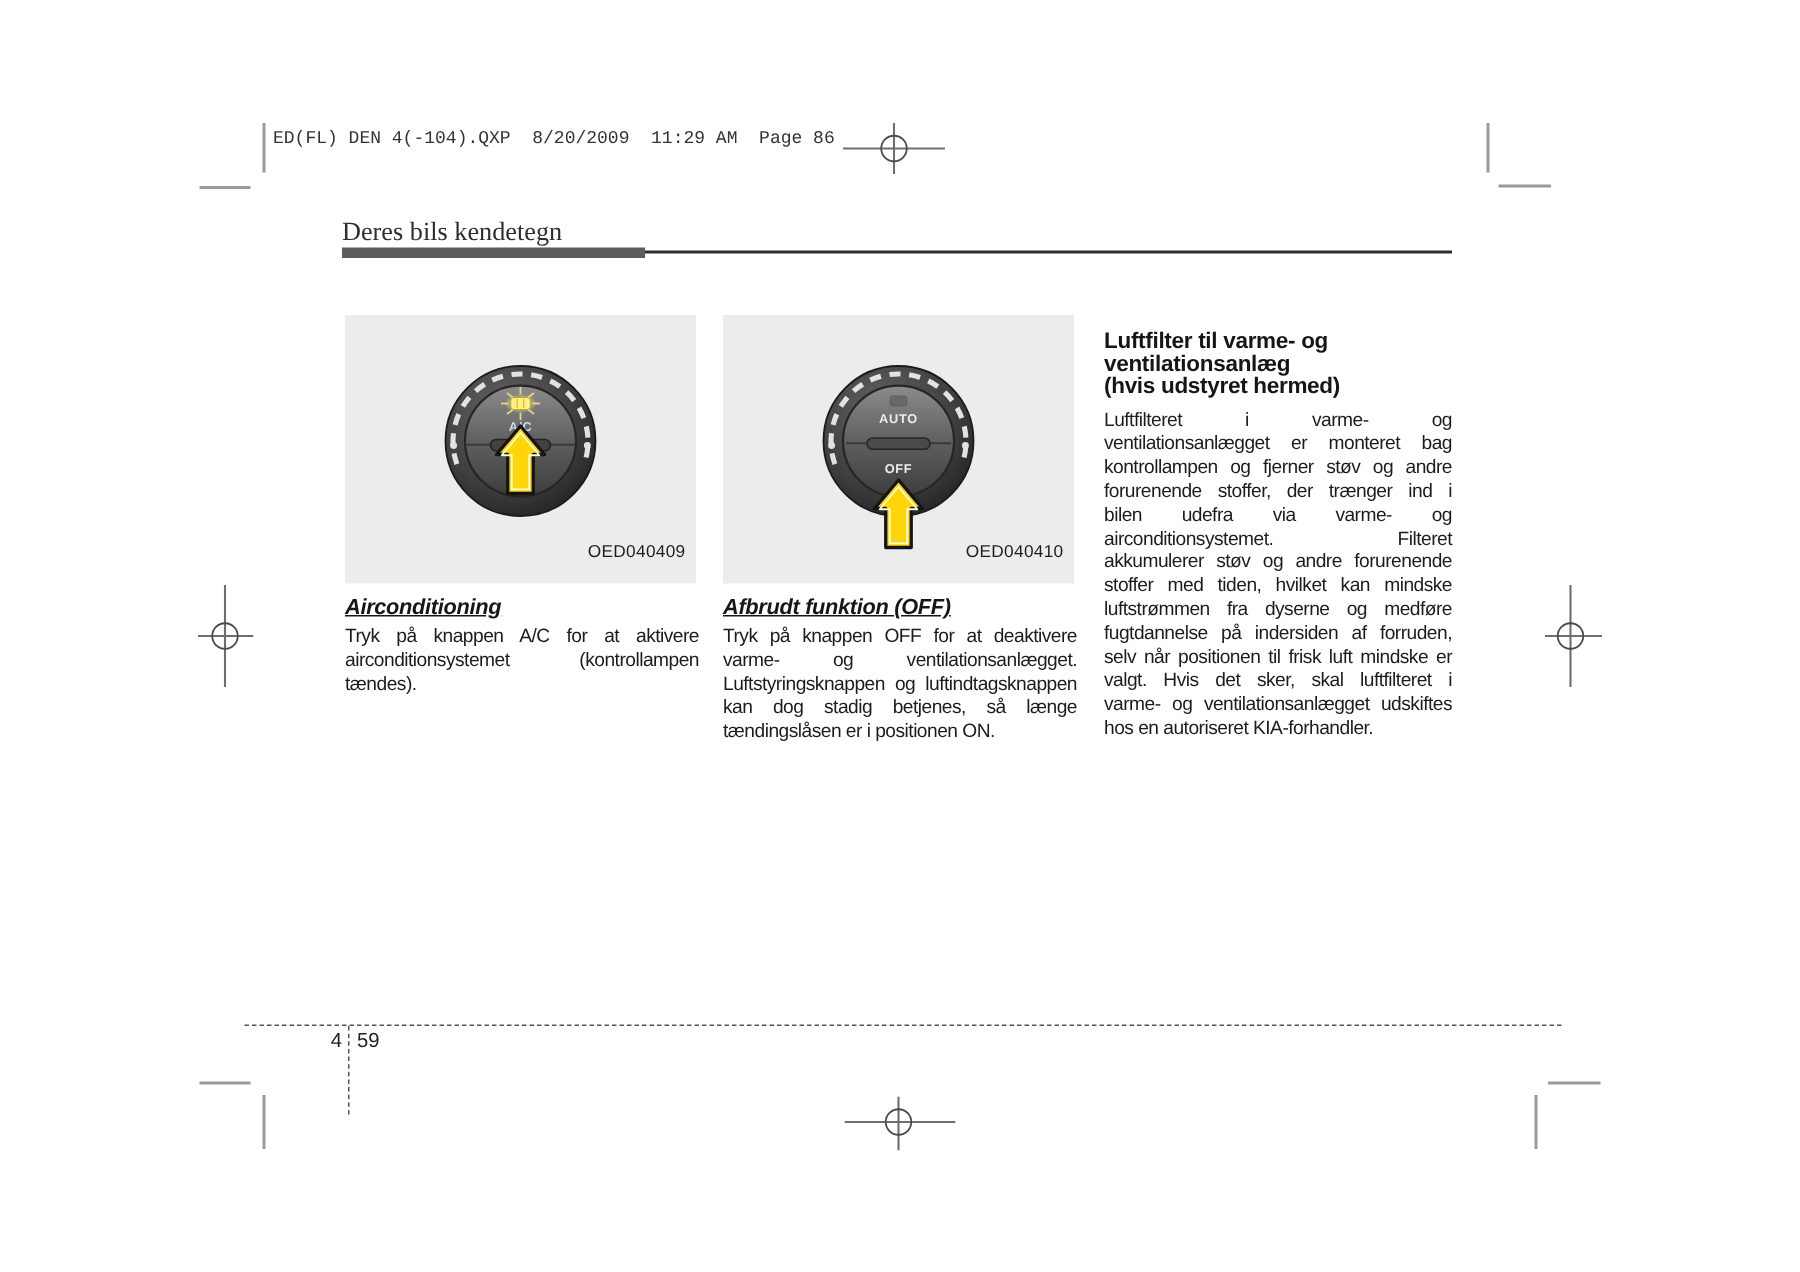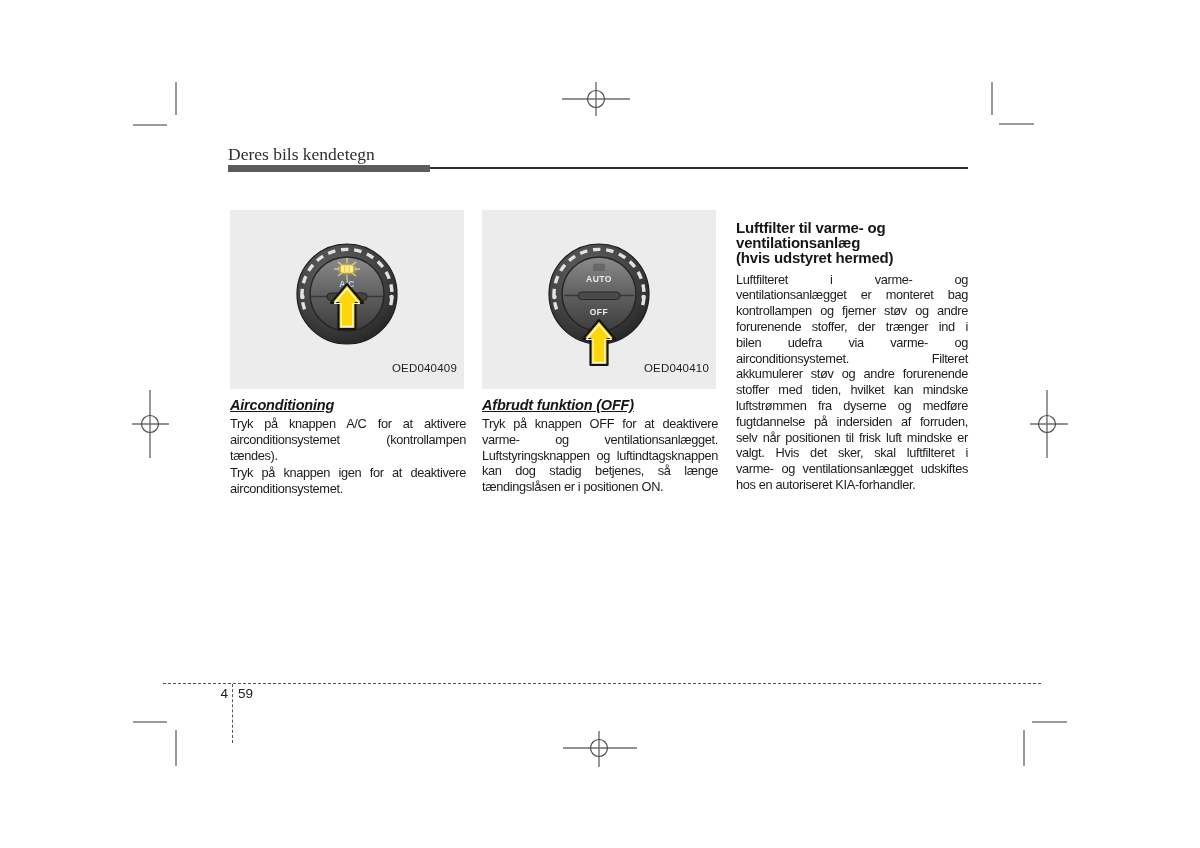--- a/index.html
+++ b/index.html
@@ -40,20 +40,21 @@
   .footer-dash-v{position:absolute;left:232px;top:684px;height:59px;border-left:1.5px dashed #555;}
   .footer-num{position:absolute;top:686px;font-size:13.5px;color:#222;}
   .footer-num.ch{left:206px;width:22px;text-align:right;}
   .footer-num.pg{left:238px;}
 </style>
 </head>
 <body>
 
 <div class="page">
 
+  <div class="print-header">ED(FL) DEN 4(-104).QXP  8/20/2009  11:29 AM  Page 86</div>
 
   <div class="mark" style="left:175px;top:82px;width:2px;height:33px;"></div>
   <div class="mark" style="left:133px;top:124px;width:34px;height:2px;"></div>
   <div class="mark" style="left:991px;top:82px;width:2px;height:33px;"></div>
   <div class="mark" style="left:999px;top:123px;width:35px;height:2px;"></div>
   <div class="mark" style="left:133px;top:721px;width:34px;height:2px;"></div>
   <div class="mark" style="left:175px;top:730px;width:2px;height:36px;"></div>
   <div class="mark" style="left:1032px;top:721px;width:35px;height:2px;"></div>
   <div class="mark" style="left:1023px;top:730px;width:2px;height:36px;"></div>
 
@@ -131,24 +132,20 @@
         </g>
       </svg>
       <div class="figure-caption">OED040409</div>
     </div>
     <div class="col-subheading">Airconditioning</div>
     <div class="para">
         <div>Tryk på knappen A/C for at aktivere</div>
         <div>airconditionsystemet (kontrollampen</div>
         <div>tændes).</div>
       </div>
-    <div class="para">
-        <div>Tryk på knappen igen for at deaktivere</div>
-        <div>airconditionsystemet.</div>
-      </div>
   </div>
 
   <div class="col" style="left:482px;top:210px;width:236px;">
     <div class="figure-panel">
       <svg class="knob-svg" width="120" height="140" viewBox="-60 -62 120 140">
         <defs>
           <radialGradient id="ring2" cx="40%" cy="32%" r="75%">
             <stop offset="0%" stop-color="#676767"></stop>
               <stop offset="70%" stop-color="#3a3a3a"></stop>
               <stop offset="100%" stop-color="#222"></stop>

